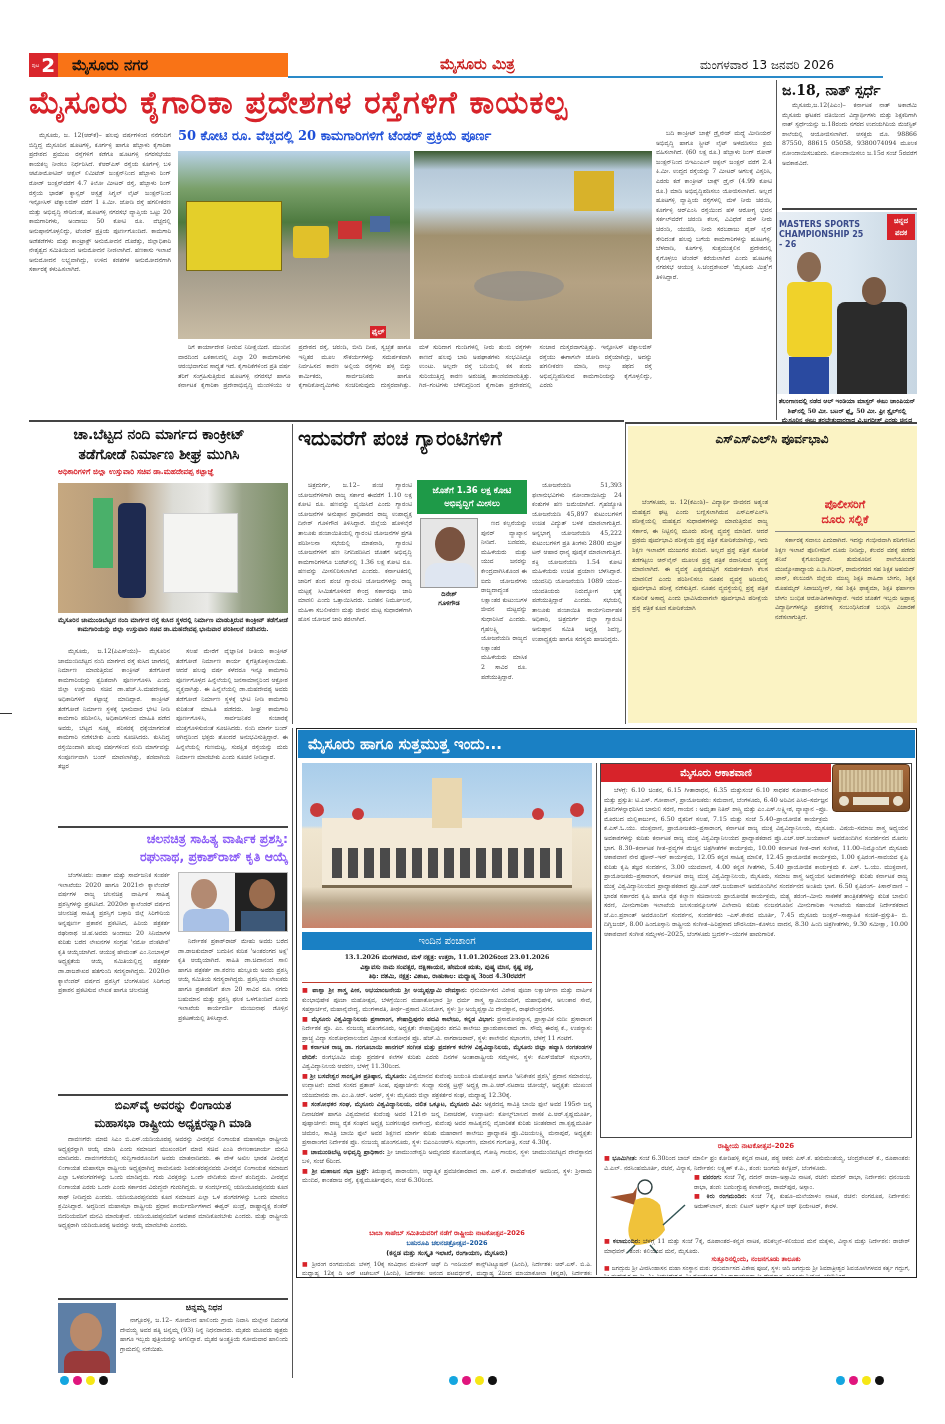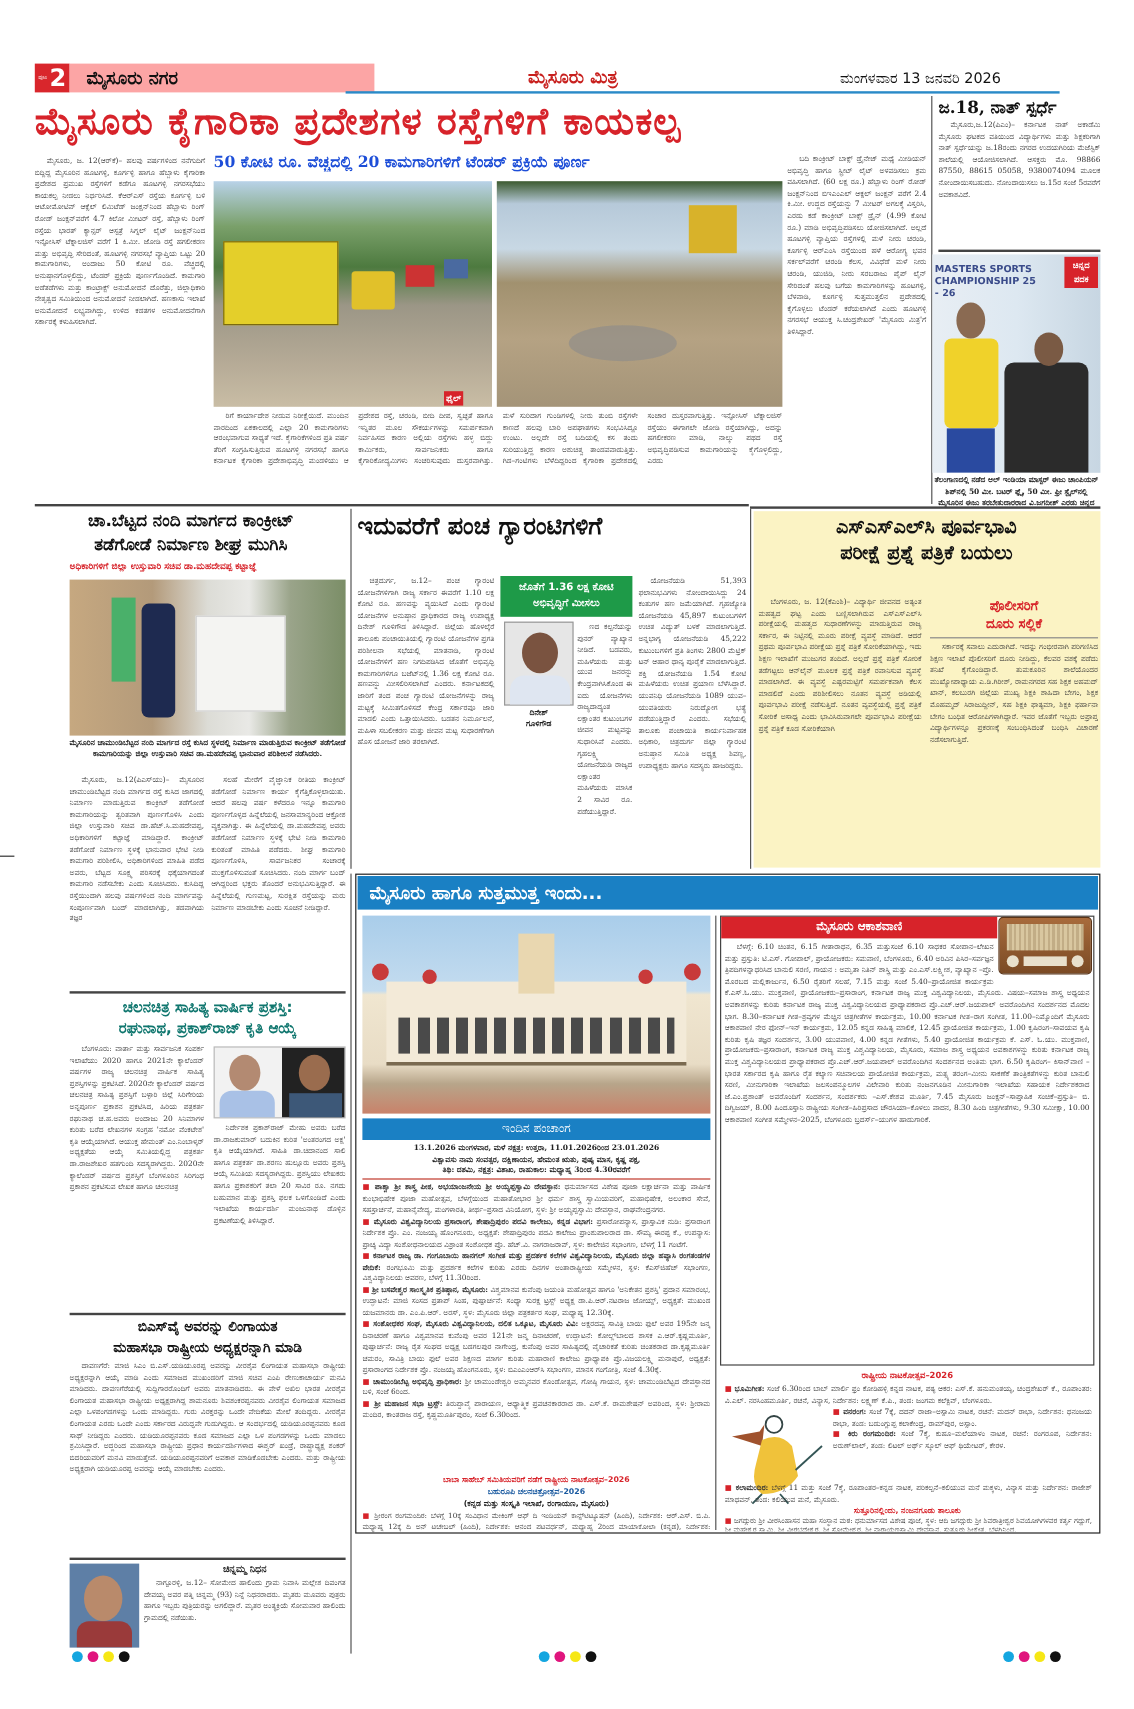--- a/index.html
+++ b/index.html
@@ -3,21 +3,21 @@
 <meta charset="utf-8">
 <style>
 *{box-sizing:border-box;margin:0;padding:0}
 body{width:945px;height:1424px;background:#fff;font-family:"DejaVu Sans",sans-serif;color:#222;position:relative;overflow:hidden}
 .abs{position:absolute}
 .txt{font-size:6.2px;line-height:9.6px;color:#333;text-align:justify;overflow:hidden;font-family:"DejaVu Serif",serif}
 .txt p{text-indent:10px}
 .hdr-pg{left:29px;top:53px;width:29px;height:24px;background:#d9262c;color:#fff;display:flex;align-items:center;justify-content:center;gap:2px}
 .hdr-pg .lbl{font-size:5px}
 .hdr-pg .num{font-size:20px;font-weight:bold}
-.hdr-sec{left:58px;top:53px;width:254px;height:24px;background:#fca5a5;font-size:15px;font-weight:bold;padding-left:14px;line-height:24px;color:#111}
+.hdr-sec{left:58px;top:53px;width:230px;height:24px;background:#f97316;font-size:15px;font-weight:bold;padding-left:14px;line-height:24px;color:#111}
 .hdr-line{left:288px;top:76px;width:595px;height:2px;background:#2a8ac8}
 .hdr-mast{left:440px;top:55px;font-size:15px;font-weight:bold;color:#c8201e}
 .hdr-date{left:700px;top:58px;font-size:12px;color:#111}
 .redhead{color:#d7232a;font-weight:bold;white-space:nowrap}
 .photo{overflow:hidden}
 .vrule{background:#555;width:1px}
 .hrule{background:#444;height:1.5px}
 .box-blue{background:#1a80c4;color:#fff;font-weight:bold}
 .cmyk{display:flex;gap:4px}
 .cmyk span{width:9px;height:9px;border-radius:50%;display:block}
@@ -122,22 +122,21 @@
     <p>ಣದ ಕಲ್ಪನೆಯನ್ನು ಪುನರ್ ವ್ಯಾಖ್ಯಾನ ನೀಡಿದೆ. ಬಡವರು, ಮಹಿಳೆಯರು ಮತ್ತು ಯುವ ಜನರನ್ನು ಕೇಂದ್ರವಾಗಿಸಿಕೊಂಡ ಈ ಐದು ಯೋಜನೆಗಳು ರಾಜ್ಯದಾದ್ಯಂತ ಲಕ್ಷಾಂತರ ಕುಟುಂಬಗಳ ಜೀವನ ಮಟ್ಟವನ್ನು ಸುಧಾರಿಸಿವೆ ಎಂದರು. ಗೃಹಲಕ್ಷ್ಮಿ ಯೋಜನೆಯಡಿ ರಾಜ್ಯದ ಲಕ್ಷಾಂತರ ಮಹಿಳೆಯರು ಮಾಸಿಕ 2 ಸಾವಿರ ರೂ. ಪಡೆಯುತ್ತಿದ್ದಾರೆ.</p>
   </div>
 <div class="abs txt" style="left:532px;top:480px;width:90px;height:243px">
     <p>ಯೋಜನೆಯಡಿ 51,393 ಫಲಾನುಭವಿಗಳು ನೋಂದಾಯಿಸಿದ್ದು 24 ಕಂತುಗಳ ಹಣ ಜಮೆಯಾಗಿದೆ. ಗೃಹಜ್ಯೋತಿ ಯೋಜನೆಯಡಿ 45,897 ಕುಟುಂಬಗಳಿಗೆ ಉಚಿತ ವಿದ್ಯುತ್ ಬಳಕೆ ಮಾಡಲಾಗುತ್ತಿದೆ. ಅನ್ನಭಾಗ್ಯ ಯೋಜನೆಯಡಿ 45,222 ಕುಟುಂಬಗಳಿಗೆ ಪ್ರತಿ ತಿಂಗಳು 2800 ಮೆಟ್ರಿಕ್ ಟನ್ ಆಹಾರ ಧಾನ್ಯ ಪೂರೈಕೆ ಮಾಡಲಾಗುತ್ತಿದೆ. ಶಕ್ತಿ ಯೋಜನೆಯಡಿ 1.54 ಕೋಟಿ ಮಹಿಳೆಯರು ಉಚಿತ ಪ್ರಯಾಣ ಬೆಳೆಸಿದ್ದಾರೆ. ಯುವನಿಧಿ ಯೋಜನೆಯಡಿ 1089 ಯುವ–ಯುವತಿಯರು ನಿರುದ್ಯೋಗ ಭತ್ಯೆ ಪಡೆಯುತ್ತಿದ್ದಾರೆ ಎಂದರು. ಸಭೆಯಲ್ಲಿ ತಾಲೂಕು ಪಂಚಾಯಿತಿ ಕಾರ್ಯನಿರ್ವಾಹಕ ಅಧಿಕಾರಿ, ಚಿತ್ರದುರ್ಗ ಜಿಲ್ಲಾ ಗ್ಯಾರಂಟಿ ಅನುಷ್ಠಾನ ಸಮಿತಿ ಅಧ್ಯಕ್ಷ ಶಿವಣ್ಣ, ಉಪಾಧ್ಯಕ್ಷರು ಹಾಗೂ ಸದಸ್ಯರು ಹಾಜರಿದ್ದರು.</p>
   </div>
 
 <div class="abs vrule" style="left:625px;top:424px;height:300px"></div>
 
 <div class="abs" style="left:628px;top:426px;width:289px;height:297px;background:#fbf3c4"></div>
 <div class="abs" style="left:632px;top:428px;width:280px;font-weight:bold;color:#111;text-align:center">
-  <div style="font-size:16px;line-height:22px;white-space:nowrap">ಎಸ್‌ಎಸ್‌ಎಲ್‌ಸಿ ಪೂರ್ವಭಾವಿ</div>
-  <div style="font-size:16px;line-height:22px;white-space:nowrap">ಪರೀಕ್ಷೆ ಪ್ರಶ್ನೆ ಪತ್ರಿಕೆ ಬಯಲು</div>
+  <div style="font-size:12px;line-height:22px;white-space:nowrap">ಎಸ್‌ಎಸ್‌ಎಲ್‌ಸಿ ಪೂರ್ವಭಾವಿ</div>
 </div>
 <div class="abs txt" style="left:632px;top:497px;width:136px;height:226px">
     <p>ಬೆಂಗಳೂರು, ಜ. 12(ಕೆಎಂಶಿ)– ವಿದ್ಯಾರ್ಥಿ ಜೀವನದ ಅತ್ಯಂತ ಮಹತ್ವದ ಘಟ್ಟ ಎಂದು ಬಣ್ಣಿಸಲಾಗಿರುವ ಎಸ್‌ಎಸ್‌ಎಲ್‌ಸಿ ಪರೀಕ್ಷೆಯಲ್ಲಿ ಮಹತ್ವದ ಸುಧಾರಣೆಗಳನ್ನು ಮಾಡುತ್ತಿರುವ ರಾಜ್ಯ ಸರ್ಕಾರ, ಈ ನಿಟ್ಟಿನಲ್ಲಿ ಮೂರು ಪರೀಕ್ಷೆ ವ್ಯವಸ್ಥೆ ಮಾಡಿದೆ. ಆದರೆ ಪ್ರಥಮ ಪೂರ್ವಭಾವಿ ಪರೀಕ್ಷೆಯ ಪ್ರಶ್ನೆ ಪತ್ರಿಕೆ ಸೋರಿಕೆಯಾಗಿದ್ದು, ಇದು ಶಿಕ್ಷಣ ಇಲಾಖೆಗೆ ಮುಜುಗರ ತಂದಿದೆ. ಅಲ್ಲದೆ ಪ್ರಶ್ನೆ ಪತ್ರಿಕೆ ಸೋರಿಕೆ ತಡೆಗಟ್ಟಲು ಆನ್‌ಲೈನ್ ಮೂಲಕ ಪ್ರಶ್ನೆ ಪತ್ರಿಕೆ ರವಾನಿಸುವ ವ್ಯವಸ್ಥೆ ಮಾಡಲಾಗಿದೆ. ಈ ವ್ಯವಸ್ಥೆ ಎಷ್ಟರಮಟ್ಟಿಗೆ ಸಮರ್ಪಕವಾಗಿ ಕೆಲಸ ಮಾಡಲಿದೆ ಎಂದು ಪರಿಶೀಲಿಸಲು ನೂತನ ವ್ಯವಸ್ಥೆ ಅಡಿಯಲ್ಲಿ ಪೂರ್ವಭಾವಿ ಪರೀಕ್ಷೆ ನಡೆಸುತ್ತಿದೆ. ನೂತನ ವ್ಯವಸ್ಥೆಯಲ್ಲಿ ಪ್ರಶ್ನೆ ಪತ್ರಿಕೆ ಸೋರಿಕೆ ಅಸಾಧ್ಯ ಎಂದು ಭಾವಿಸಿರುವಾಗಲೇ ಪೂರ್ವಭಾವಿ ಪರೀಕ್ಷೆಯ ಪ್ರಶ್ನೆ ಪತ್ರಿಕೆ ಕೂಡ ಸೋರಿಕೆಯಾಗಿ</p>
   </div>
 <div class="abs" style="left:775px;top:497px;width:140px;text-align:center;color:#d7232a;font-weight:bold;font-size:11px;line-height:15px">
   <div>ಪೊಲೀಸರಿಗೆ</div>
   <div>ದೂರು ಸಲ್ಲಿಕೆ</div>
 </div>
 <div class="abs" style="left:775px;top:531px;width:140px;height:1px;background:#888"></div>
 <div class="abs txt" style="left:775px;top:535px;width:140px;height:188px">
@@ -212,21 +211,21 @@
   <div style="padding-left:90px"><span style="color:#d7232a">■</span> <b>ವನರಂಗ:</b> <span>ಸಂಜೆ 7ಕ್ಕೆ, ದದನ್ ರಾಜಾ–ಅಸ್ಸಾಮಿ ನಾಟಕ, ರಚನೆ: ಮದನ್ ರಾಭಾ, ನಿರ್ದೇಶನ: ಧನಂಜಯ ರಾಭಾ, ತಂಡ: ಬಡುಂಗ್ದುಪ್ಪ ಕಲಾಕೇಂದ್ರ, ರಾಮ್‌ಪುರ, ಅಸ್ಸಾಂ.</span></div>
   <div style="padding-left:90px"><span style="color:#d7232a">■</span> <b>ಕಿರು ರಂಗಮಂದಿರ:</b> <span>ಸಂಜೆ 7ಕ್ಕೆ, ಕುಹೂ–ಮಲೆಯಾಳಂ ನಾಟಕ, ರಚನೆ: ರಂಗರೂಪ, ನಿರ್ದೇಶನ: ಅರುಣ್‌ಲಾಲ್, ತಂಡ: ಲಿಟಲ್ ಅರ್ಥ್ ಸ್ಕೂಲ್ ಆಫ್ ಥಿಯೇಟರ್, ಕೇರಳ.</span></div>
 </div>
 <div class="abs txt" style="left:604px;top:1236px;width:306px;height:22px;font-size:6.2px;line-height:9.6px">
   <div><span style="color:#d7232a">■</span> <b>ಕಲಾಮಂದಿರ:</b> <span>ಬೆಳಗ್ಗೆ 11 ಮತ್ತು ಸಂಜೆ 7ಕ್ಕೆ, ರೂಪಾಂತರ–ಕನ್ನಡ ನಾಟಕ, ಪರಿಕಲ್ಪನೆ–ಕಲಿಯುವ ಮನೆ ಮಕ್ಕಳು, ವಿನ್ಯಾಸ ಮತ್ತು ನಿರ್ದೇಶನ: ರಾಜೇಶ್ ಮಾಧವನ್, ತಂಡ: ಕಲಿಯುವ ಮನೆ, ಮೈಸೂರು.</span></div>
 </div>
 <div class="abs" style="left:600px;top:1255px;width:312px;text-align:center;color:#d7232a;font-size:6.5px;font-weight:bold">ಸುತ್ತೂರಿನಲ್ಲಿಂದು, ನಂಜನಗೂಡು ತಾಲೂಕು</div>
 <div class="abs txt" style="left:604px;top:1264px;width:306px;height:12px;font-size:6px;line-height:8px"><span style="color:#d7232a">■</span> <span>ಜಗದ್ಗುರು ಶ್ರೀ ವೀರಸಿಂಹಾಸನ ಮಹಾ ಸಂಸ್ಥಾನ ಮಠ: ಧನುರ್ಮಾಸದ ವಿಶೇಷ ಪೂಜೆ, ಸ್ಥಳ: ಆದಿ ಜಗದ್ಗುರು ಶ್ರೀ ಶಿವರಾತ್ರೀಶ್ವರ ಶಿವಯೋಗಿಗಳವರ ಕರ್ತೃ ಗದ್ದುಗೆ, ಶ್ರೀ ಮಹೇಶ್ವರ ಸ್ವಾಮಿ, ಶ್ರೀ ವೀರಭದ್ರೇಶ್ವರ, ಶ್ರೀ ಸೋಮೇಶ್ವರ, ಶ್ರೀ ನಾರಾಯಣಸ್ವಾಮಿ ದೇವಸ್ಥಾನ, ಸುತ್ತೂರು ಶ್ರೀಕ್ಷೇತ್ರ, ಬೆಳಗ್ಗಿನಿಂದ.</span></div>
 
 <div class="abs hrule" style="left:58px;top:826px;width:230px"></div>
-<div class="abs" style="left:58px;top:830px;width:230px;text-align:center;font-weight:bold;color:#0f766e;font-size:12.5px;line-height:18px">
+<div class="abs" style="left:58px;top:830px;width:230px;text-align:right;font-weight:bold;color:#8b5cf6;font-size:12.5px;line-height:18px">
   <div>ಚಲನಚಿತ್ರ ಸಾಹಿತ್ಯ ವಾರ್ಷಿಕ ಪ್ರಶಸ್ತಿ:</div>
   <div>ರಘುನಾಥ, ಪ್ರಕಾಶ್‌ರಾಜ್ ಕೃತಿ ಆಯ್ಕೆ</div>
 </div>
 <div class="abs txt" style="left:58px;top:870px;width:112px;height:220px">
     <p>ಬೆಂಗಳೂರು: ವಾರ್ತಾ ಮತ್ತು ಸಾರ್ವಜನಿಕ ಸಂಪರ್ಕ ಇಲಾಖೆಯು 2020 ಹಾಗೂ 2021ನೇ ಕ್ಯಾಲೆಂಡರ್ ವರ್ಷಗಳ ರಾಜ್ಯ ಚಲನಚಿತ್ರ ವಾರ್ಷಿಕ ಸಾಹಿತ್ಯ ಪ್ರಶಸ್ತಿಗಳನ್ನು ಪ್ರಕಟಿಸಿದೆ. 2020ನೇ ಕ್ಯಾಲೆಂಡರ್ ವರ್ಷದ ಚಲನಚಿತ್ರ ಸಾಹಿತ್ಯ ಪ್ರಶಸ್ತಿಗೆ ಬಳ್ಳಾರಿ ಜಿಲ್ಲೆ ಸಿರಿಗೇರಿಯ ಅನ್ನಪೂರ್ಣ ಪ್ರಕಾಶನ ಪ್ರಕಟಿಸಿದ, ಹಿರಿಯ ಪತ್ರಕರ್ತ ರಘುನಾಥ ಚ.ಹ.ಅವರು ಅಂದಾಜು 20 ಸಿನಿಮಾಗಳ ಕುರಿತು ಬರೆದ ಲೇಖನಗಳ ಸಂಗ್ರಹ 'ನಮೋ ವೆಂಕಟೇಶ' ಕೃತಿ ಆಯ್ಕೆಯಾಗಿದೆ. ಆಯುಕ್ತ ಹೇಮಂತ್ ಎಂ.ನಿಂಬಾಳ್ಕರ್ ಅಧ್ಯಕ್ಷತೆಯ ಆಯ್ಕೆ ಸಮಿತಿಯಲ್ಲಿದ್ದ ಪತ್ರಕರ್ತ ಡಾ.ರಾಜಶೇಖರ ಹತಗುಂದಿ ಸದಸ್ಯರಾಗಿದ್ದರು. 2020ನೇ ಕ್ಯಾಲೆಂಡರ್ ವರ್ಷದ ಪ್ರಶಸ್ತಿಗೆ ಬೆಂಗಳೂರಿನ ಸಿರಿಗಂಧ ಪ್ರಕಾಶನ ಪ್ರಕಟಿಸುವ ಲೇಖಕ ಹಾಗೂ ಚಲನಚಿತ್ರ</p>
   </div>
 <div class="abs photo" style="left:178px;top:872px;width:110px;height:60px;background:#f2f2f2;border:1px solid #bbb">
   <div style="position:absolute;left:12px;top:6px;width:26px;height:30px;border-radius:50%;background:#b38a72"></div>
   <div style="position:absolute;left:4px;top:36px;width:46px;height:24px;background:#a9c1e6;border-radius:10px 10px 0 0"></div>
   <div style="position:absolute;left:56px;top:0;width:54px;height:60px;background:#222"></div>

